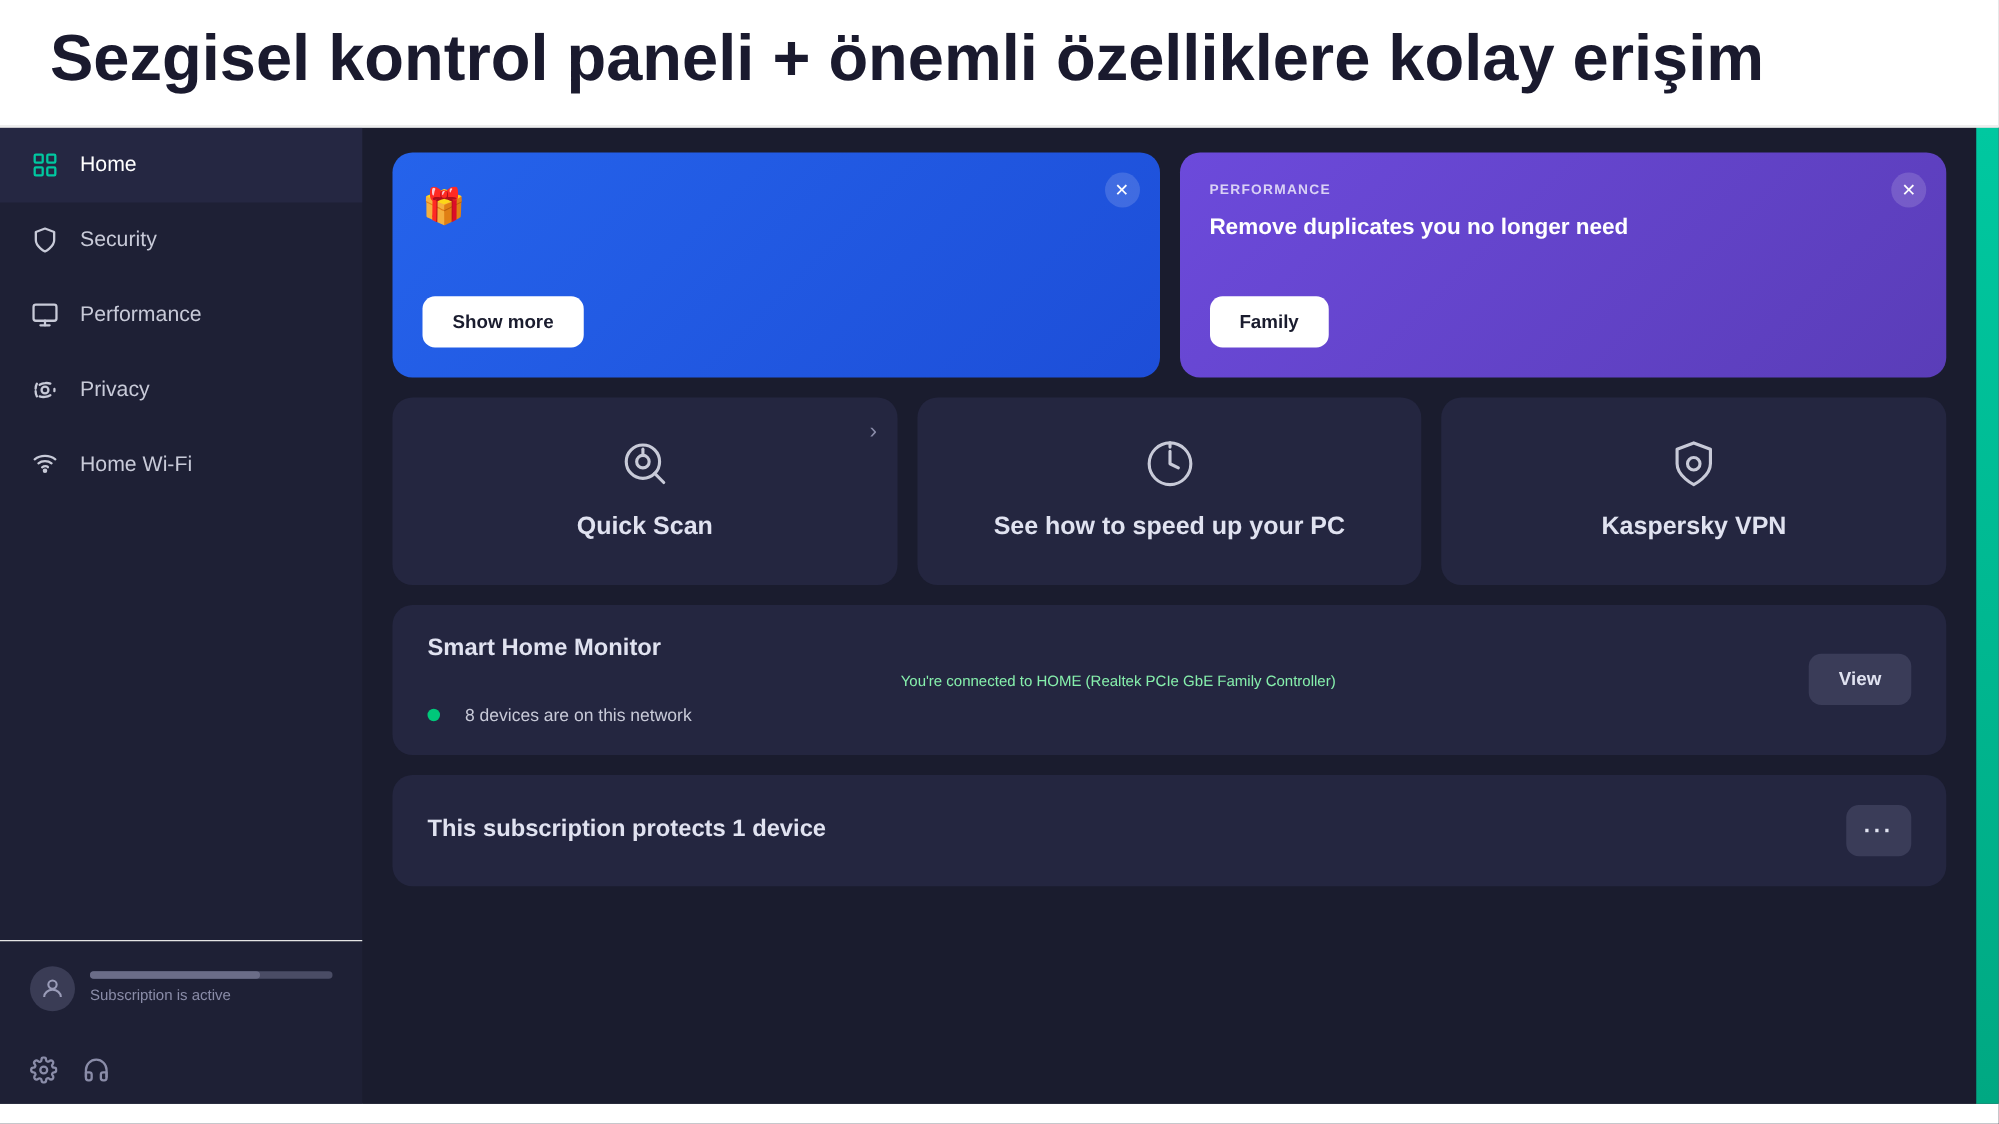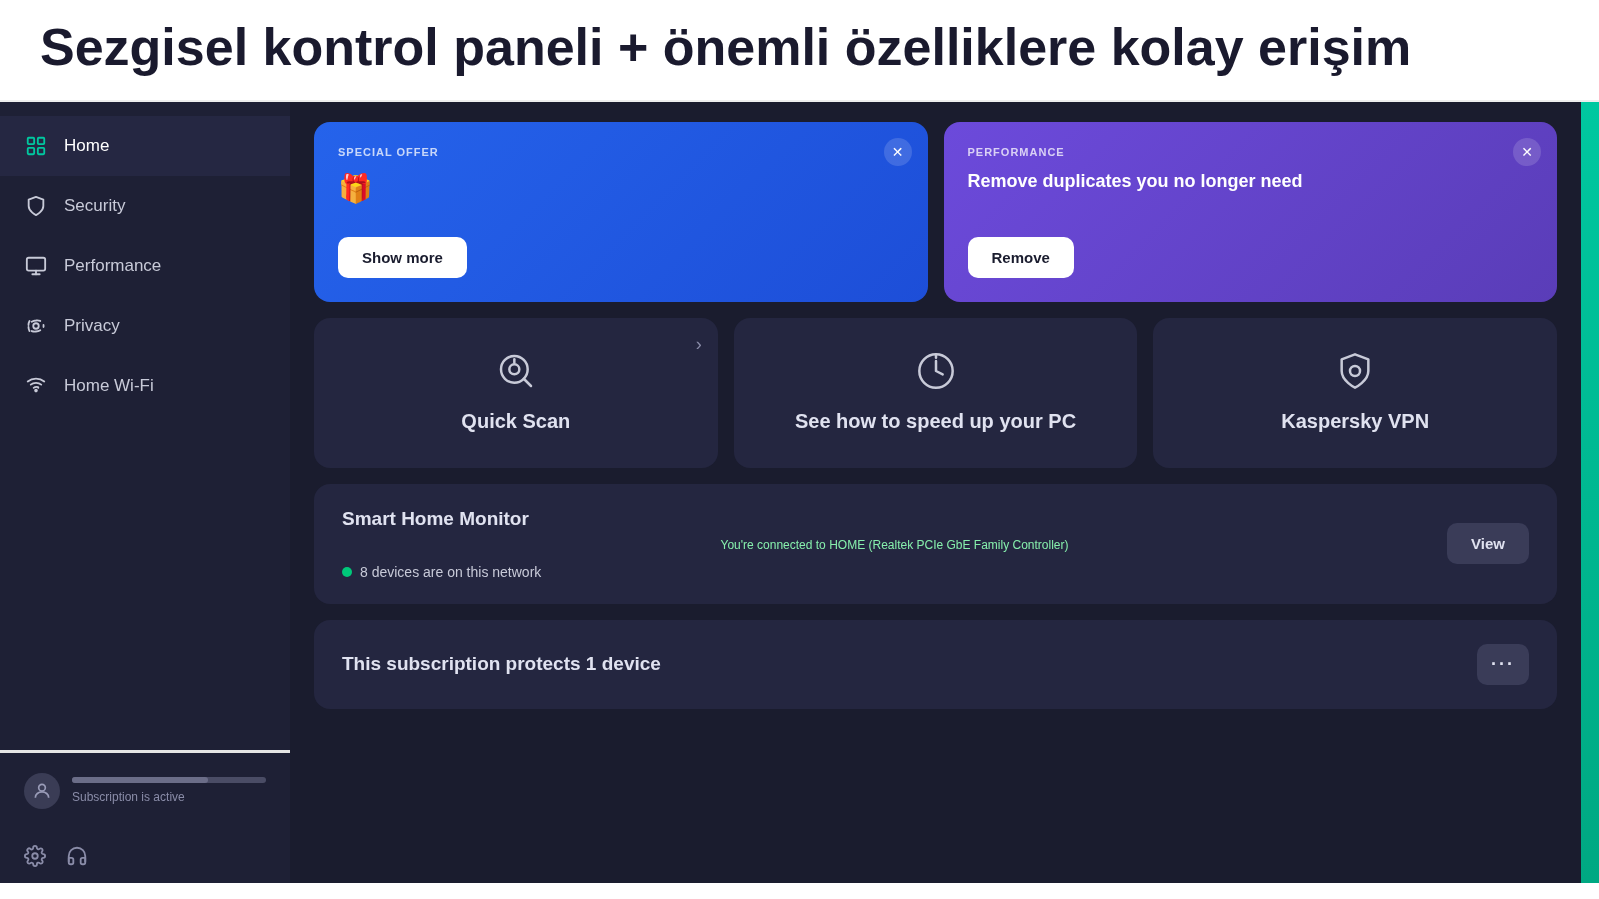--- a/index.html
+++ b/index.html
@@ -57,34 +57,33 @@
       cursor: pointer;
       color: #c8cad8;
       font-size: 17px;
       font-weight: 500;
       border-radius: 0;
       transition: background 0.2s;
     }
     .nav-item.active {
       background: #252742;
       color: #fff;
-      margin-top: 14px;
     }
     .nav-item .nav-icon {
       width: 24px;
       height: 24px;
       display: flex;
       align-items: center;
       justify-content: center;
       flex-shrink: 0;
     }
 
     .sidebar-bottom {
       padding: 20px 24px;
-      border-top: 3px solid #e5e5e5;
+      border-top: 1px solid #e5e5e5;
       display: flex;
       align-items: center;
       gap: 12px;
     }
     .user-avatar {
       width: 36px;
       height: 36px;
       border-radius: 50%;
       background: #3a3c55;
       display: flex;
@@ -279,21 +278,21 @@
     }
     .monitor-subtitle {
       font-size: 12px;
       color: #86efac;
       margin-bottom: 12px;
       text-align: center;
     }
     .monitor-status {
       display: flex;
       align-items: center;
-      gap: 8px;
+      gap: 20px;
       font-size: 14px;
       color: #c8cad8;
     }
     .status-dot {
       width: 10px;
       height: 10px;
       border-radius: 50%;
       background: #00c87a;
       flex-shrink: 0;
     }
@@ -439,37 +438,36 @@
       </span>
     </div>
   </div>
 
   <div class="main-content">
 
     <div class="promo-row">
 
       <div class="promo-card blue">
         <div>
-          <div class="promo-label">SPECIAL OFFER</div>
           <div class="promo-content">
             <span class="promo-icon">🎁</span>
           </div>
         </div>
         <button class="promo-btn">Show more</button>
         <button class="promo-close">✕</button>
       </div>
 
       <div class="promo-card purple">
         <div>
           <div class="promo-label">PERFORMANCE</div>
           <div class="promo-content">
             <div class="promo-title">Remove duplicates you no longer need</div>
           </div>
         </div>
-        <button class="promo-btn">Remove</button>
+        <button class="promo-btn">Family</button>
         <button class="promo-close">✕</button>
       </div>
 
     </div>
 
     <div class="feature-row">
 
       <div class="feature-card">
         <span class="chevron">›</span>
         <span class="card-icon">

